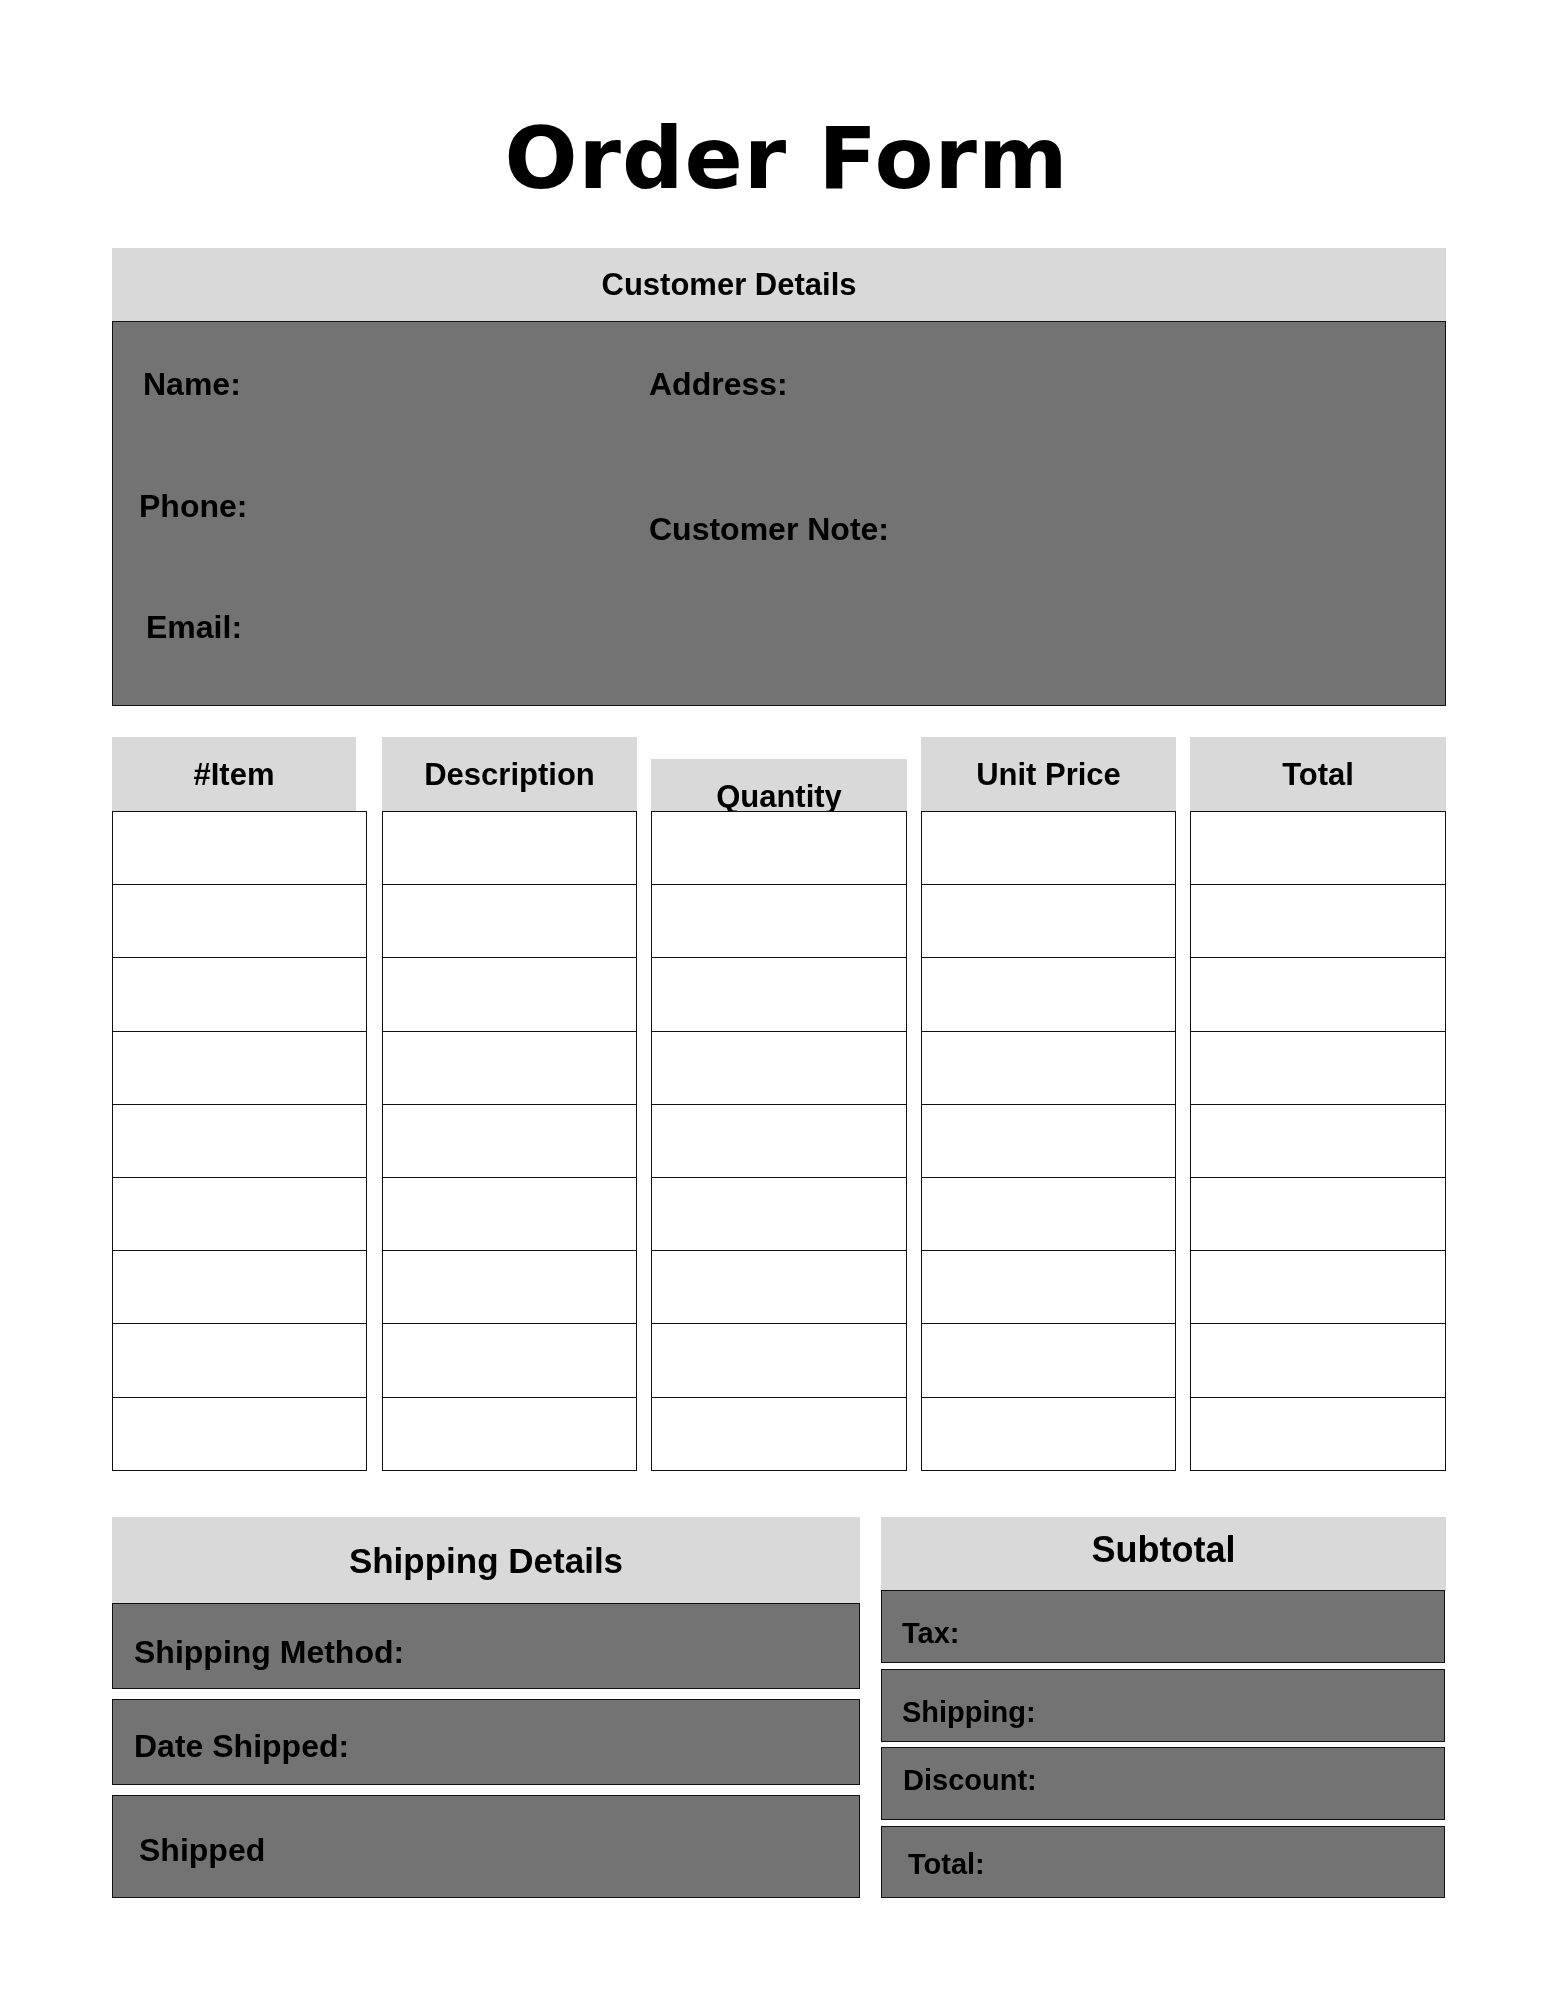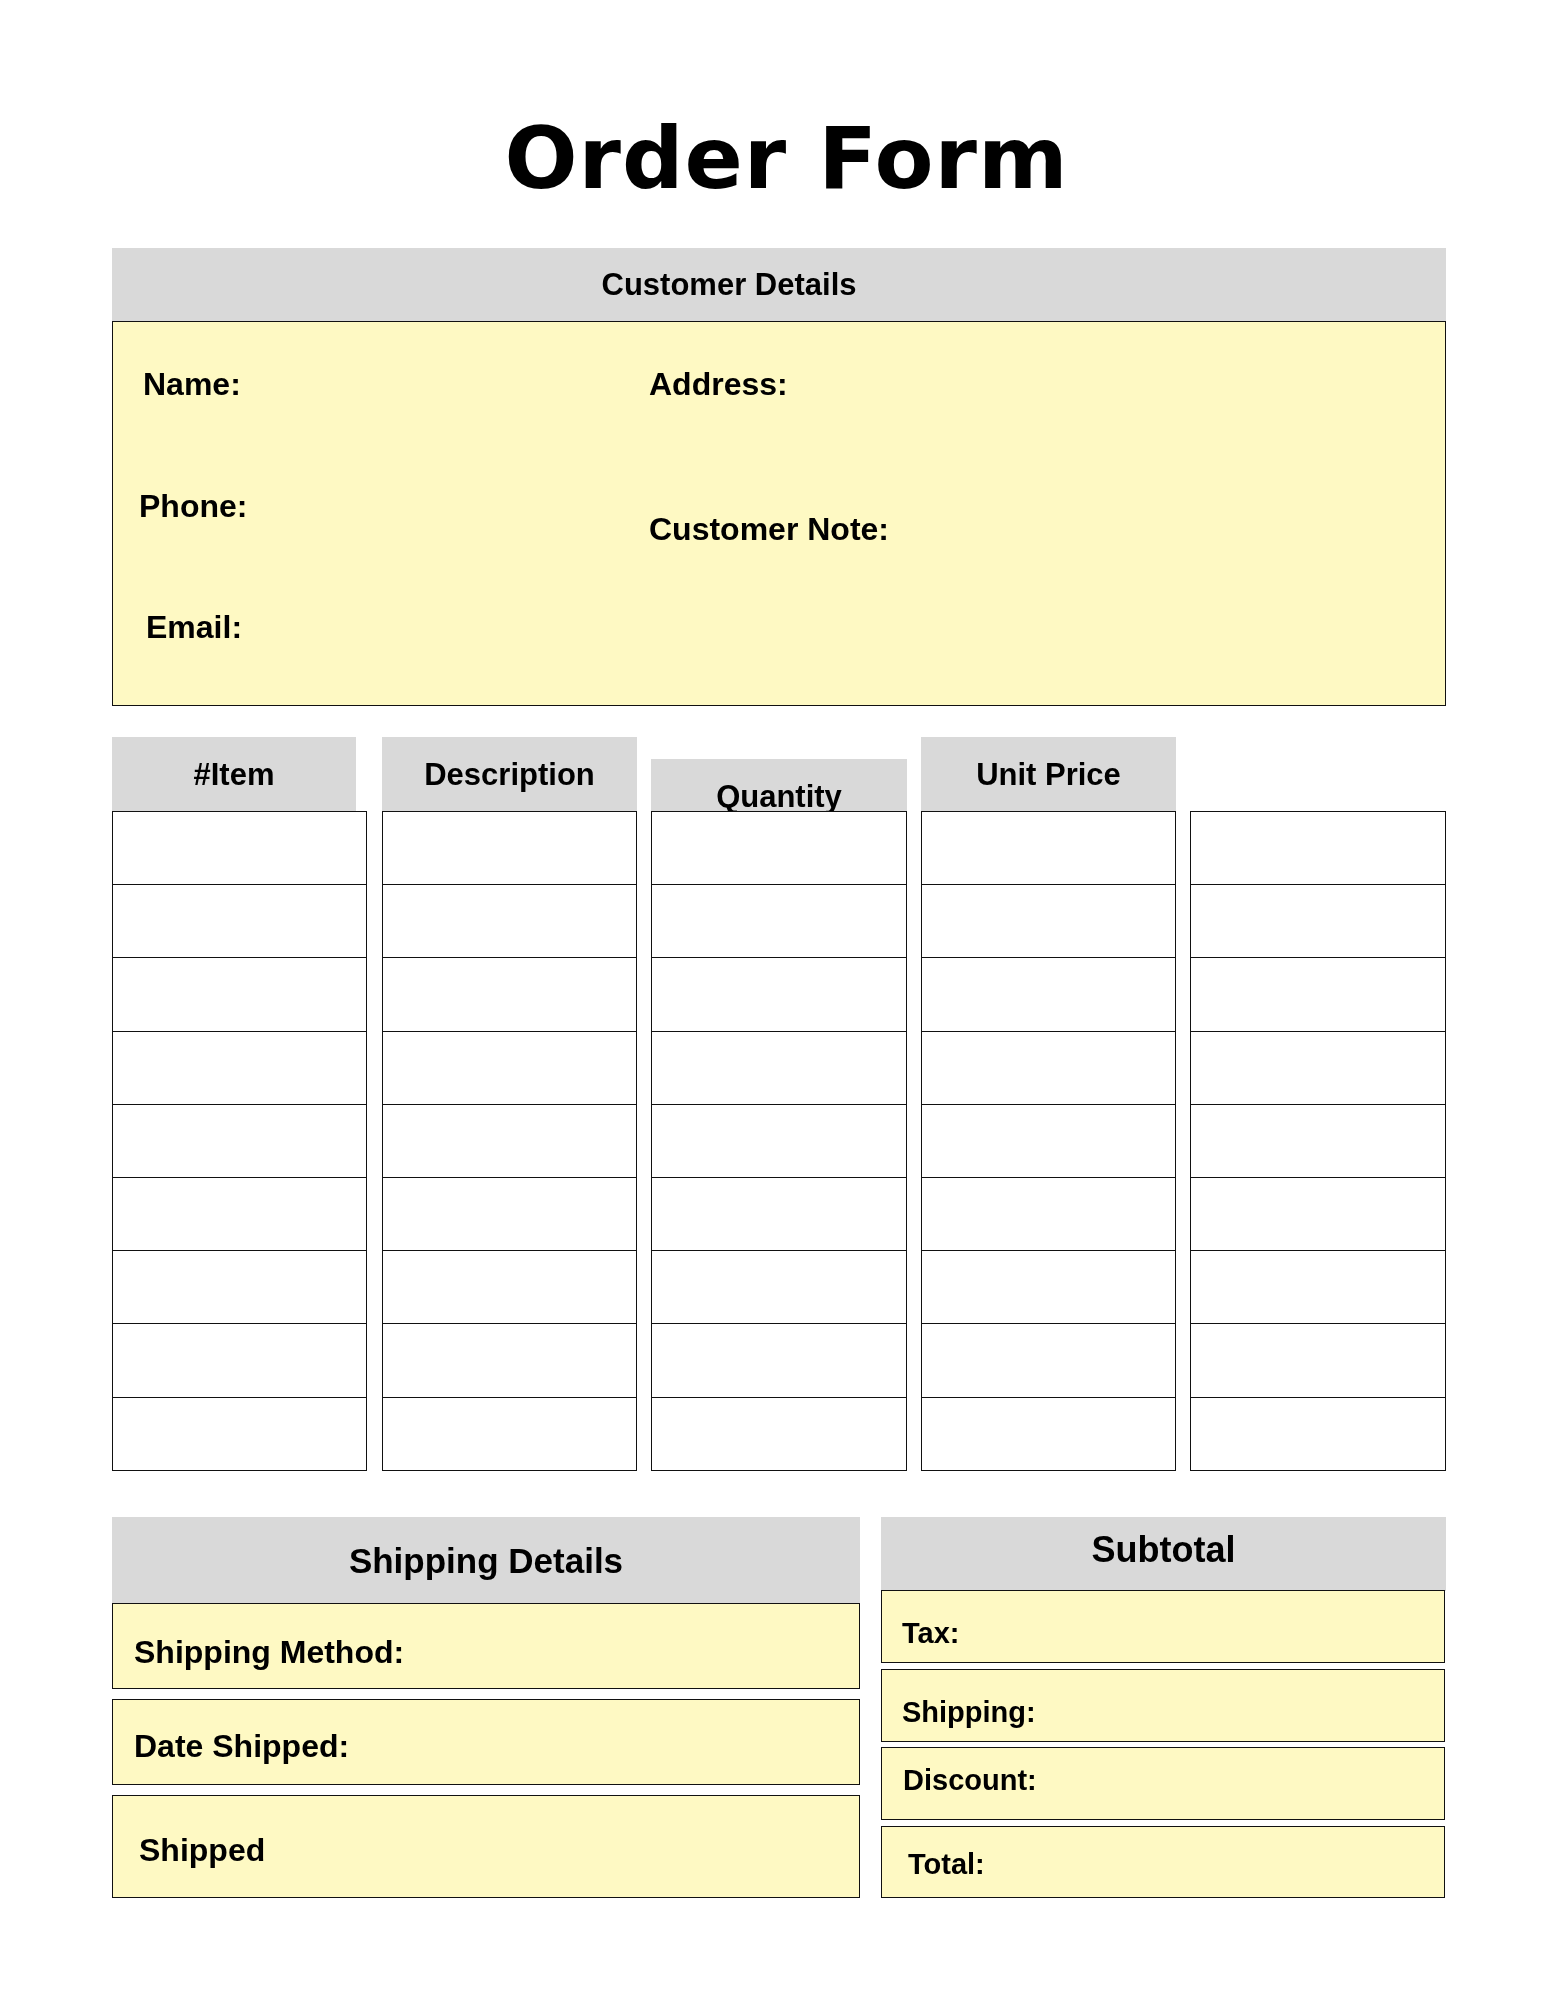--- a/index.html
+++ b/index.html
@@ -5,21 +5,21 @@
     html, body { margin: 0; padding: 0; background: #ffffff; }
     body { width: 1545px; height: 2000px; position: relative; overflow: hidden;
            font-family: "Liberation Sans", "DejaVu Sans", sans-serif; color: #000; }
     .abs { position: absolute; box-sizing: border-box; }
     .title { left: 0; width: 1545px; top: 108px; text-align: center;
              font-family: "DejaVu Sans", sans-serif; font-weight: bold;
              font-size: 86px; line-height: 100px; letter-spacing: 1px; padding-left: 0px; margin-left: 14px; }
     .gray { background: #d9d9d9; }
     .hdr { display: flex; align-items: center; justify-content: center;
            font-weight: bold; }
-    .box { border: 1.5px solid #111; background: #fef9c3; }
+    .box { border: 1.5px solid #111; background: #737373; }
     .lbl { position: absolute; font-weight: bold; white-space: nowrap; line-height: 1; }
     .cell { border: 1.5px solid #111; background: #fff; position: absolute; box-sizing: border-box; }
   </style>
 </head>
 <body>
 
 <div class="abs title">Order Form</div>
 
 <div class="abs gray hdr" style="left:112px; top:248px; width:1334px; height:74px; font-size:31px; padding-right:100px;">
   <span>Customer Details</span>
@@ -38,20 +38,23 @@
     <span>#Item</span>
   </div>
   <div class="abs gray hdr" style="left:382px; top:737px; width:255px; height:75px; font-size:31px;">
     <span>Description</span>
   </div>
   <div class="abs gray hdr" style="left:651px; top:737px; width:256px; height:75px; font-size:31px;margin-top:22px;">
     <span>Quantity</span>
   </div>
   <div class="abs gray hdr" style="left:921px; top:737px; width:255px; height:75px; font-size:31px;">
     <span>Unit Price</span>
+  </div>
+  <div class="abs gray hdr" style="left:1190px; top:737px; width:256px; height:75px; font-size:31px;">
+    <span>Total</span>
   </div>
 
   <div id="cells">
       <div class="cell" style="left: 112px; width: 255px; top: 811px; height: 74.7px; pointer-events: auto; font-size: 24px; display: flex; align-items: center; justify-content: center;"></div>
       <div class="cell" style="left: 382px; width: 255px; top: 811px; height: 74.7px; pointer-events: auto; font-size: 24px; display: flex; align-items: center; justify-content: center;"></div>
       <div class="cell" style="left: 651px; width: 256px; top: 811px; height: 74.7px; pointer-events: auto; font-size: 24px; display: flex; align-items: center; justify-content: center;"></div>
       <div class="cell" style="left: 921px; width: 255px; top: 811px; height: 74.7px; pointer-events: auto; font-size: 24px; display: flex; align-items: center; justify-content: center;"></div>
       <div class="cell" style="left: 1190px; width: 256px; top: 811px; height: 74.7px; pointer-events: auto; font-size: 24px; display: flex; align-items: center; justify-content: center;"></div>
       <div class="cell" style="left: 112px; width: 255px; top: 884.2px; height: 74.7px; pointer-events: auto; font-size: 24px; display: flex; align-items: center; justify-content: center;"></div>
       <div class="cell" style="left: 382px; width: 255px; top: 884.2px; height: 74.7px; pointer-events: auto; font-size: 24px; display: flex; align-items: center; justify-content: center;"></div>

